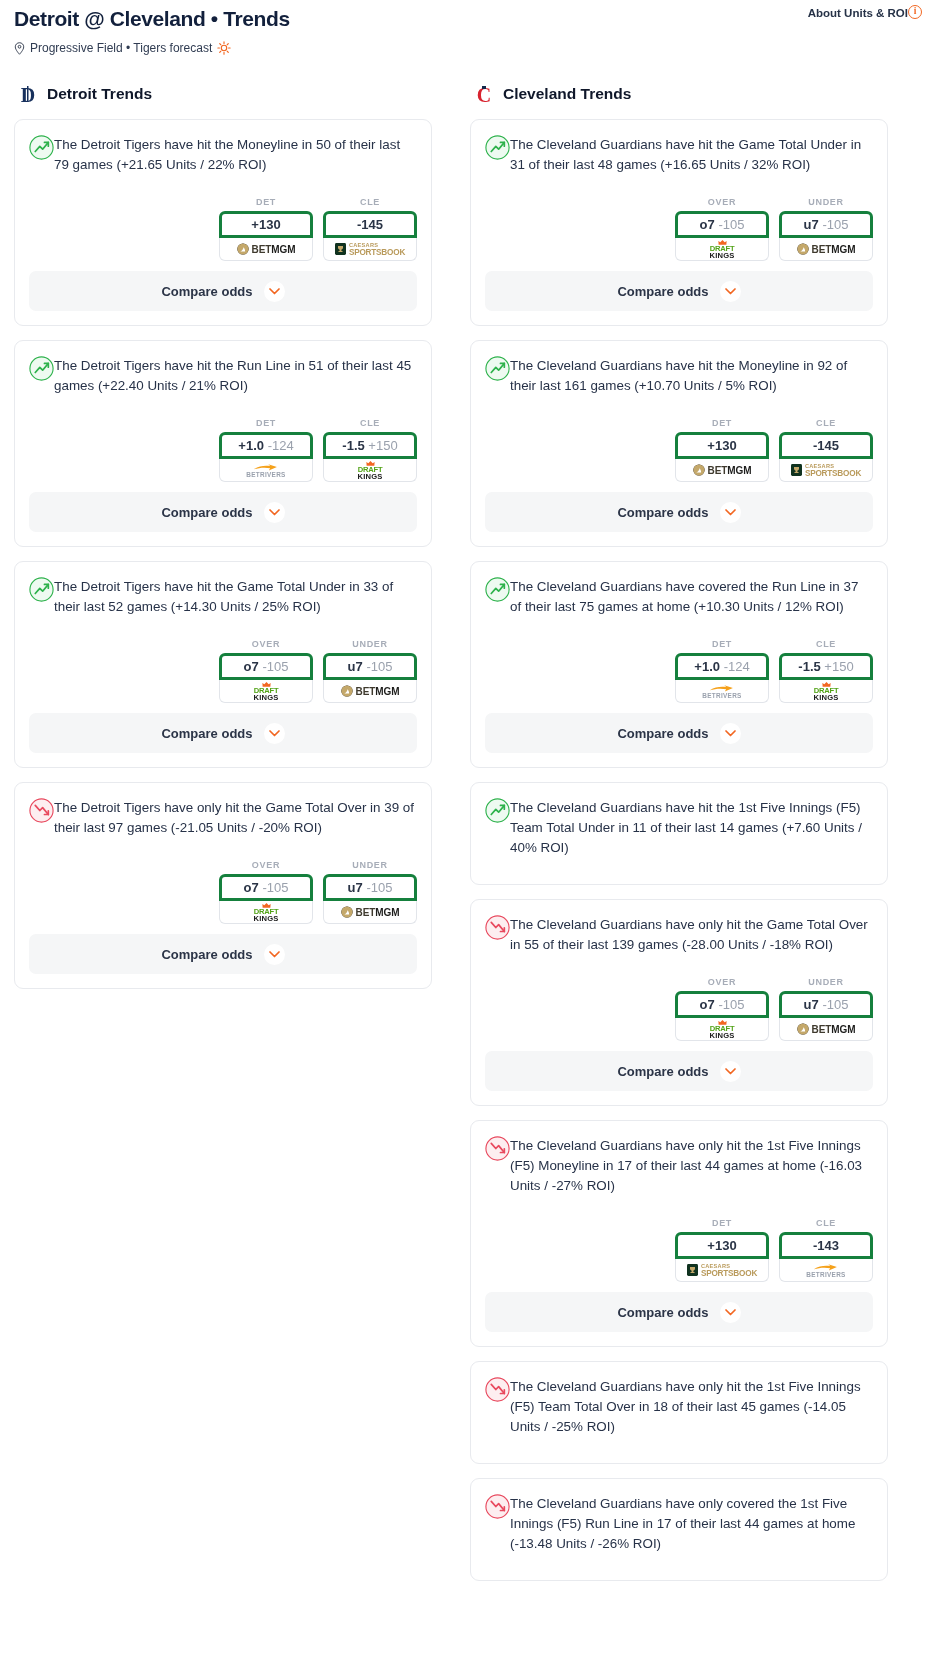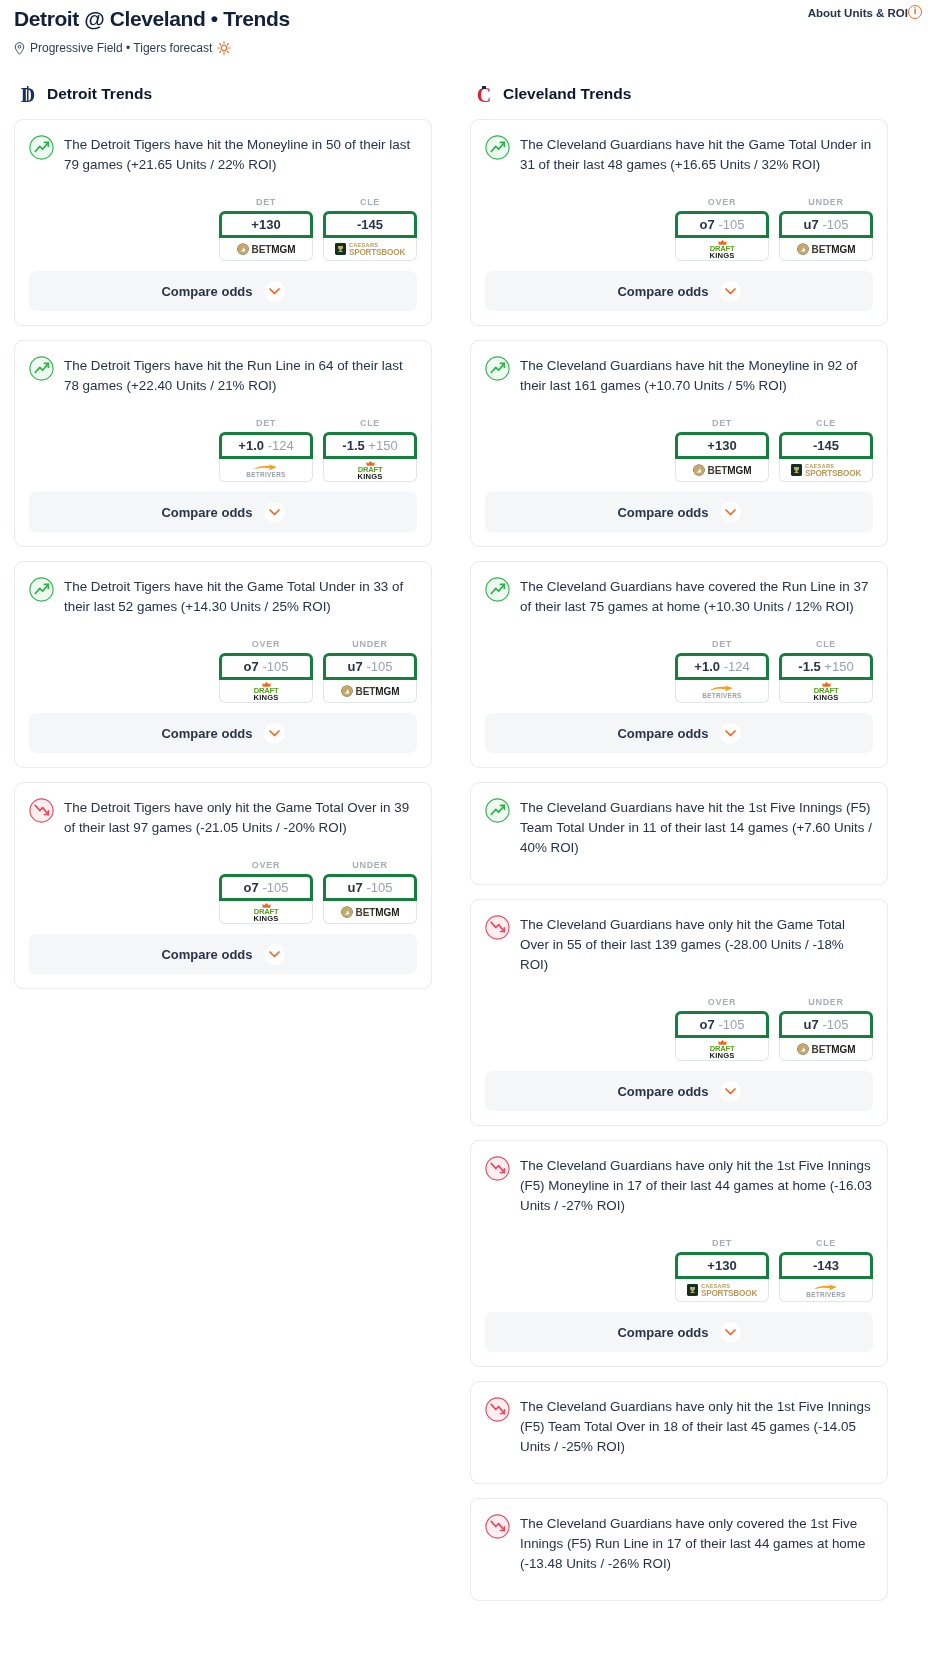--- a/index.html
+++ b/index.html
@@ -46,21 +46,21 @@
     margin-bottom: 14px; padding-left: 4px;
   }
   .team-logo { width: 20px; height: 22px; flex: none; }
 
   
   .card {
     border: 1px solid #e8eaee; border-radius: 9px;
     background: #fff; margin-bottom: 14px; overflow: hidden;
   }
   .card-body { padding: 14px 14px 0 14px; }
-  .trend-row { display: flex; gap: 10px; align-items: flex-start; }
+  .trend-row { display: flex; align-items: flex-start; }
   .trend-icon { width: 25px; height: 25px; flex: none; margin-top: 1px; }
   .trend-text {
     font-size: 13.4px; line-height: 20px; color: #273248; font-weight: 400;
     padding-top: 1px;
   }
   .card.no-odds .card-body { padding-bottom: 26px; }
 
   
   .odds-area { display: flex; justify-content: flex-end; gap: 10px; margin-top: 22px; padding-bottom: 10px; }
   .odds-col { width: 94px; }
@@ -216,21 +216,21 @@
           </div>
         </div>
         <div class="card">
           <div class="card-body">
             <div class="trend-row">
               <svg class="trend-icon" viewBox="0 0 22 22">
                 <circle cx="11" cy="11" r="10.2" fill="#eefaf1" stroke="#2eb24c" stroke-width="1"></circle>
                 <path d="M5.5 14.5 L9.5 10 L12 12.5 L17 6.5" fill="none" stroke="#2eb24c" stroke-width="1.5" stroke-linecap="round" stroke-linejoin="round"></path>
                 <path d="M13.6 6.5 H17 V9.8" fill="none" stroke="#2eb24c" stroke-width="1.5" stroke-linecap="round" stroke-linejoin="round"></path>
               </svg>
-              <div class="trend-text">The Detroit Tigers have hit the Run Line in 64 of their last 78 games (+22.40 Units / 21% ROI)</div>
+              <div class="trend-text">The Detroit Tigers have hit the Run Line in 51 of their last 45 games (+22.40 Units / 21% ROI)</div>
             </div>
             <div class="odds-area">
               <div class="odds-col">
                 <div class="odds-label">DET</div>
                 <div class="odds-box">
                   <span class="odds-val"><span class="pri">+1.0</span> <span class="sec">-124</span></span>
                 </div>
                 <div class="book-box">
                   <span class="brv">
                     <svg class="bolt" viewBox="0 0 30 10">

